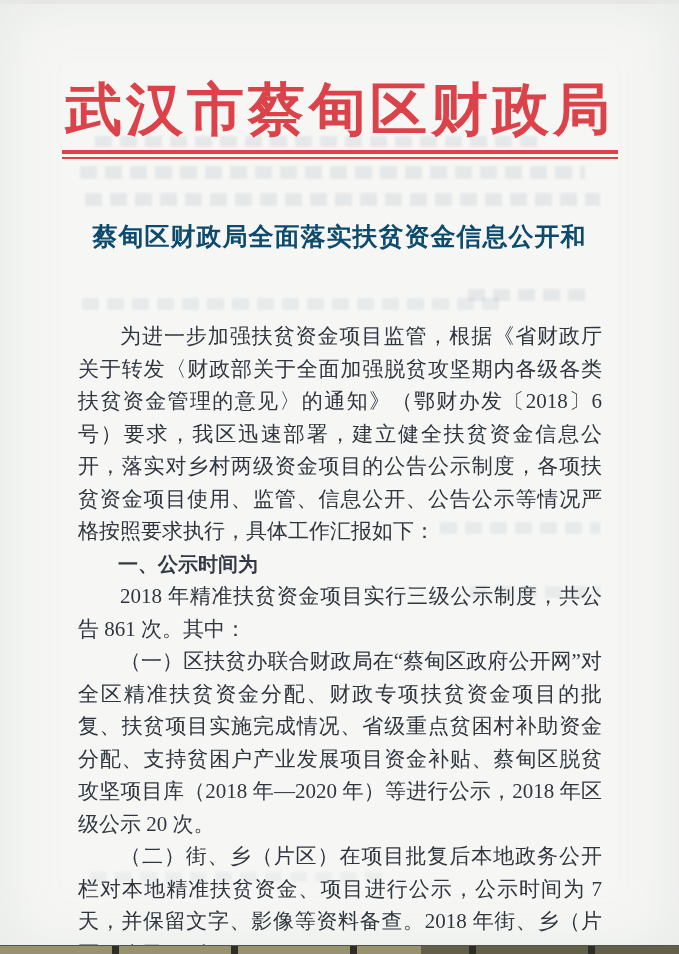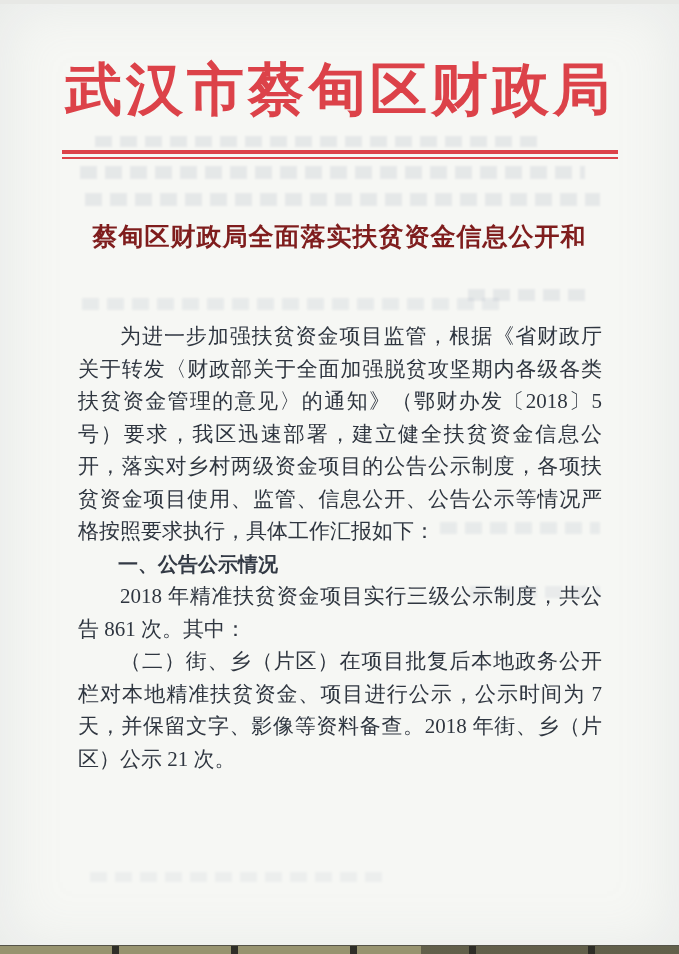--- a/index.html
+++ b/index.html
@@ -11,37 +11,37 @@
     background:#f6f7f4;
     overflow:hidden;
     font-family:"Liberation Serif","DejaVu Serif",serif;
     box-shadow:inset 0 0 60px rgba(175,182,188,.22);
   }
   .top-edge{
     position:absolute;top:0;left:0;right:0;height:4px;
     background:#e7e8e5;
   }
   .letterhead{
-    position:absolute;top:52px;left:0;width:100%;
+    position:absolute;top:72px;left:0;width:100%;
     text-align:center;
     font-size:57px;font-weight:bold;
     letter-spacing:4px;
     color:#dc4249;
     white-space:nowrap;
   }
   .rule{position:absolute;left:62px;width:556px;background:#dc4249;}
   .rule-top{top:150px;height:4px;}
   .rule-bottom{top:157px;height:2px;}
   .doc-title{
     position:absolute;top:220px;left:40px;right:40px;
     text-align:center;
     font-size:25px;font-weight:bold;
     line-height:34px;
     letter-spacing:1px;
-    color:#7f1d1d;
+    color:#0c4a6e;
   }
   .body-text{
     position:absolute;top:320px;left:78px;width:524px;
     font-size:21px;line-height:32.5px;
     color:#2f3640;
     text-align:justify;
   }
   .body-text p{margin:0;text-indent:2em;}
   .section-heading{
     font-family:"Liberation Sans","DejaVu Sans",sans-serif;
@@ -92,21 +92,22 @@
   <div class="letterhead">武汉市蔡甸区财政局</div>
 
   <div class="rule rule-top"></div>
   <div class="rule rule-bottom"></div>
 
   <div class="doc-title">
     <div>蔡甸区财政局全面落实扶贫资金信息公开和</div>
   </div>
 
   <div class="body-text">
-    <p>为进一步加强扶贫资金项目监管，根据《省财政厅关于转发〈财政部关于全面加强脱贫攻坚期内各级各类扶贫资金管理的意见〉的通知》（鄂财办发〔2018〕5 号）要求，我区迅速部署，建立健全扶贫资金信息公开，落实对乡村两级资金项目的公告公示制度，各项扶贫资金项目使用、监管、信息公开、公告公示等情况严格按照要求执行，具体工作汇报如下：</p>
-    <p class="section-heading">一、公告公示情况</p>
+    <p>为进一步加强扶贫资金项目监管，根据《省财政厅关于转发〈财政部关于全面加强脱贫攻坚期内各级各类扶贫资金管理的意见〉的通知》（鄂财办发〔2018〕6 号）要求，我区迅速部署，建立健全扶贫资金信息公开，落实对乡村两级资金项目的公告公示制度，各项扶贫资金项目使用、监管、信息公开、公告公示等情况严格按照要求执行，具体工作汇报如下：</p>
+    <p class="section-heading">一、公示时间为</p>
     <p>2018 年精准扶贫资金项目实行三级公示制度，共公告 861 次。其中：</p>
+    <p>（一）区扶贫办联合财政局在“蔡甸区政府公开网”对全区精准扶贫资金分配、财政专项扶贫资金项目的批复、扶贫项目实施完成情况、省级重点贫困村补助资金分配、支持贫困户产业发展项目资金补贴、蔡甸区脱贫攻坚项目库（2018 年—2020 年）等进行公示，2018 年区级公示 20 次。</p>
     <p>（二）街、乡（片区）在项目批复后本地政务公开栏对本地精准扶贫资金、项目进行公示，公示时间为 7 天，并保留文字、影像等资料备查。2018 年街、乡（片区）公示 21 次。</p>
   </div>
 
   <div class="bottom-edge"></div>
 
 </div>
 
 </body></html>

